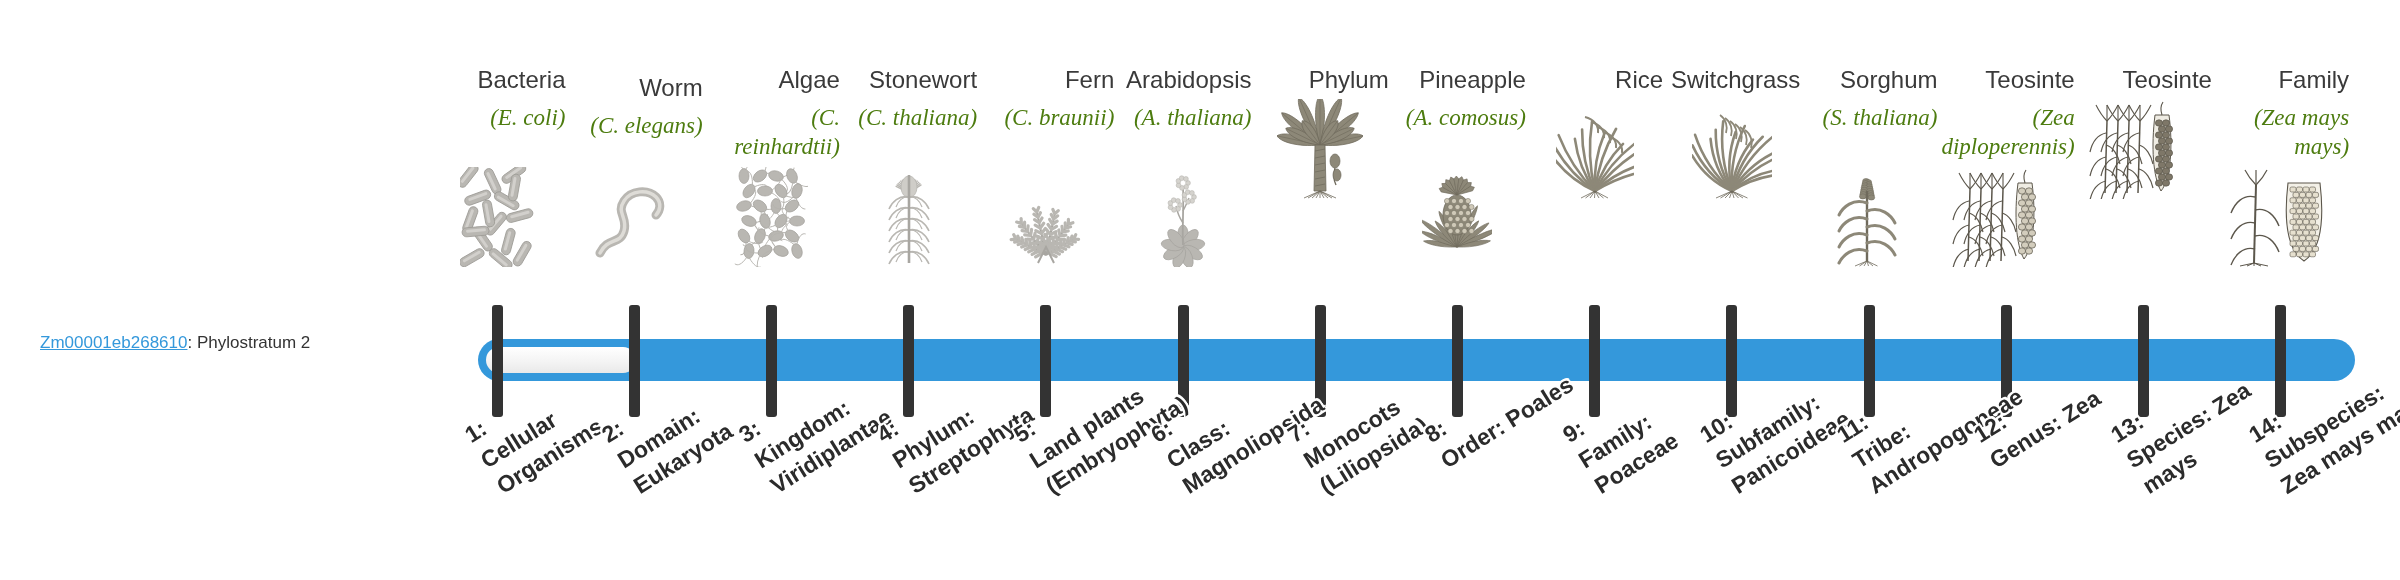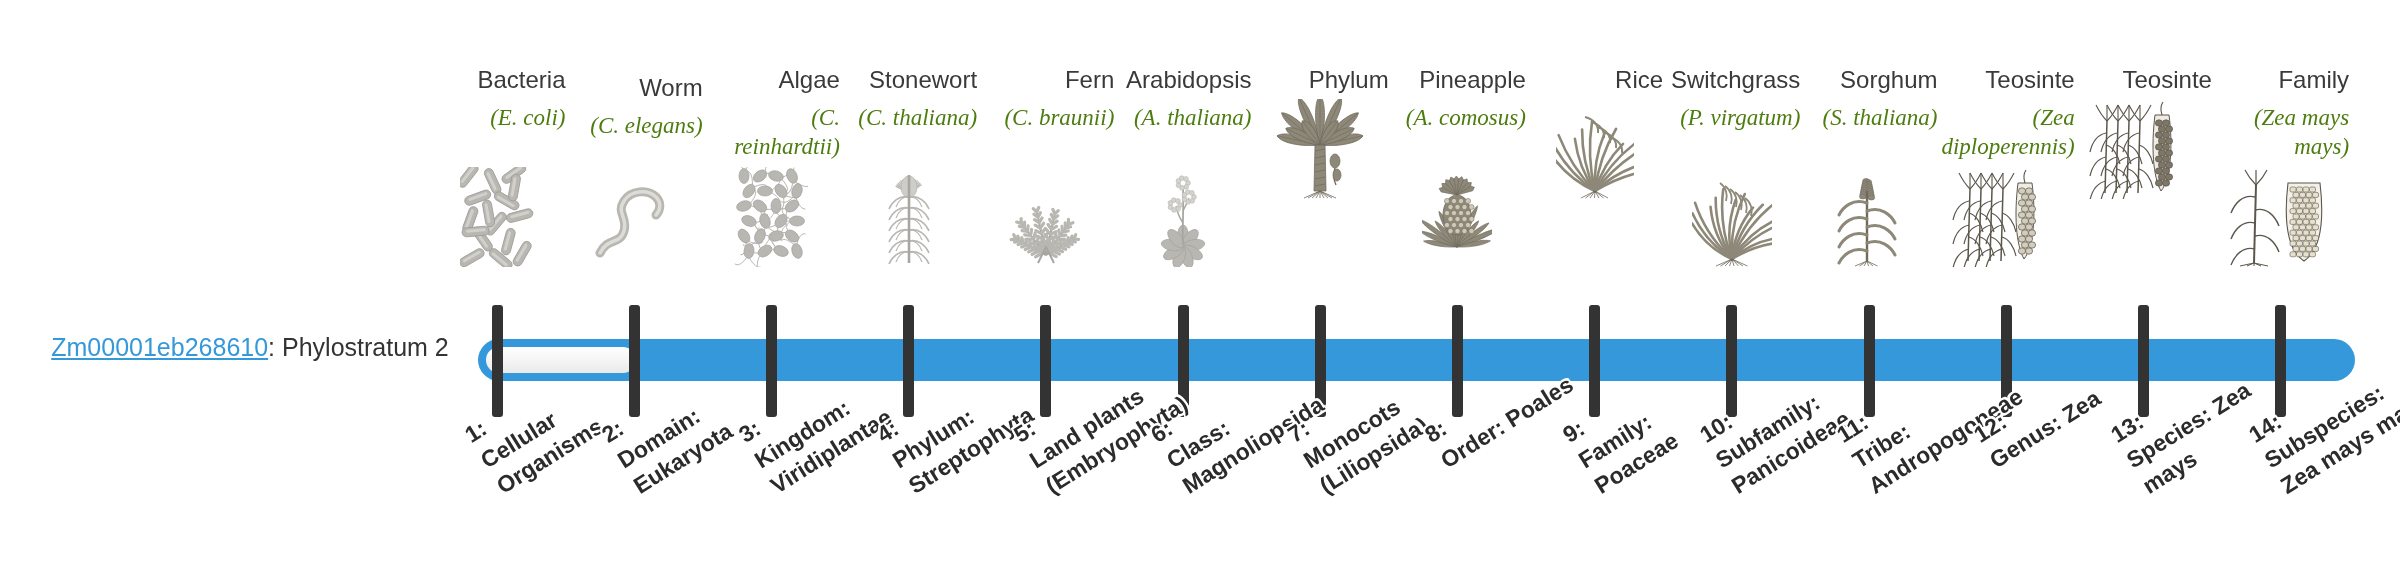--- a/index.html
+++ b/index.html
@@ -6,21 +6,21 @@
   body{
     width:2400px;height:580px;background:#ffffff;
     font-family:"Liberation Sans",sans-serif;
     color:#333333;overflow:hidden;position:relative;
   }
   .stage{position:absolute;left:0;top:0;width:2400px;height:580px;}
 
   
   .gene-label{
     position:absolute;left:40px;top:333px;width:420px;
-    text-align:center;font-size:25px;color:#333;white-space:nowrap;
+    text-align:left;font-size:17px;color:#333;white-space:nowrap;
   }
   .gene-link{color:#3498db;text-decoration:underline;}
 
   
   .col{position:absolute;top:65px;width:137px;text-align:right;}
   .common{
     font-size:24px;color:#3a3a3a;line-height:30px;height:32px;
     white-space:nowrap;
   }
   .sci{
@@ -685,21 +685,20 @@
             <line x1="36" y1="92" x2="31" y2="99" stroke="#6f6a5c" stroke-width="0.8"></line>
             <line x1="36" y1="92" x2="35.5" y2="99" stroke="#6f6a5c" stroke-width="0.8"></line>
             <line x1="36" y1="92" x2="40" y2="99" stroke="#6f6a5c" stroke-width="0.8"></line>
             <line x1="36" y1="92" x2="44.5" y2="99" stroke="#6f6a5c" stroke-width="0.8"></line>
             <line x1="36" y1="92" x2="49" y2="99" stroke="#6f6a5c" stroke-width="0.8"></line>
           </svg>
         </div>
       </div>
       <div class="col" style="left: 1663.3px;">
         <div class="common">Switchgrass</div>
-        <div class="sci">(P. virgatum)</div>
         <div class="pic">
           <svg width="80" height="100" viewBox="0 0 76 100">
             <g transform="translate(38,92) rotate(-62)">
       <path d="M0 0 C -2 -26 8 -44.199999999999996 12.8 -52" fill="none" stroke="#8d8878" stroke-width="2.6" stroke-linecap="round"></path>
             </g>
             <g transform="translate(38,92) rotate(-53.14285714285714)">
       <path d="M0 0 C -2 -29.5 8 -50.15 12.8 -59" fill="none" stroke="#8d8878" stroke-width="2.6" stroke-linecap="round"></path>
             </g>
             <g transform="translate(38,92) rotate(-44.285714285714285)">
       <path d="M0 0 C -2 -33 8 -56.1 12.8 -66" fill="none" stroke="#8d8878" stroke-width="2.6" stroke-linecap="round"></path>

